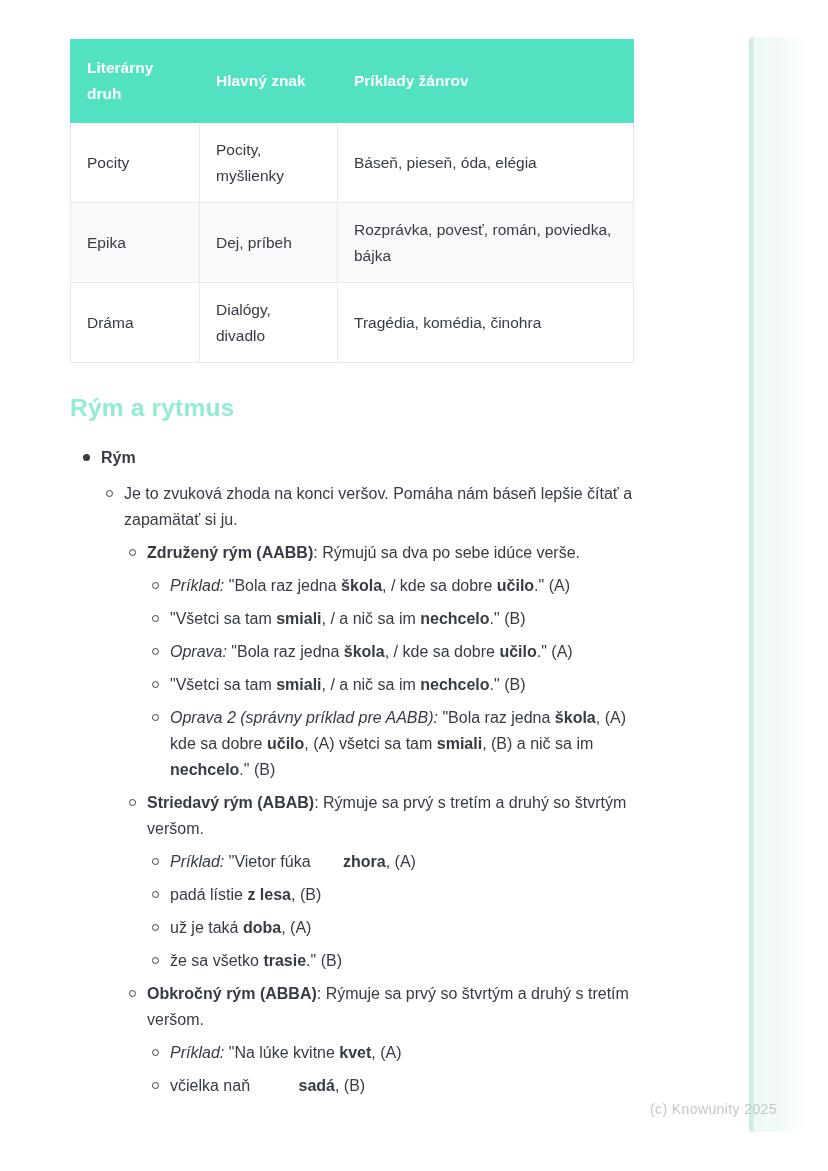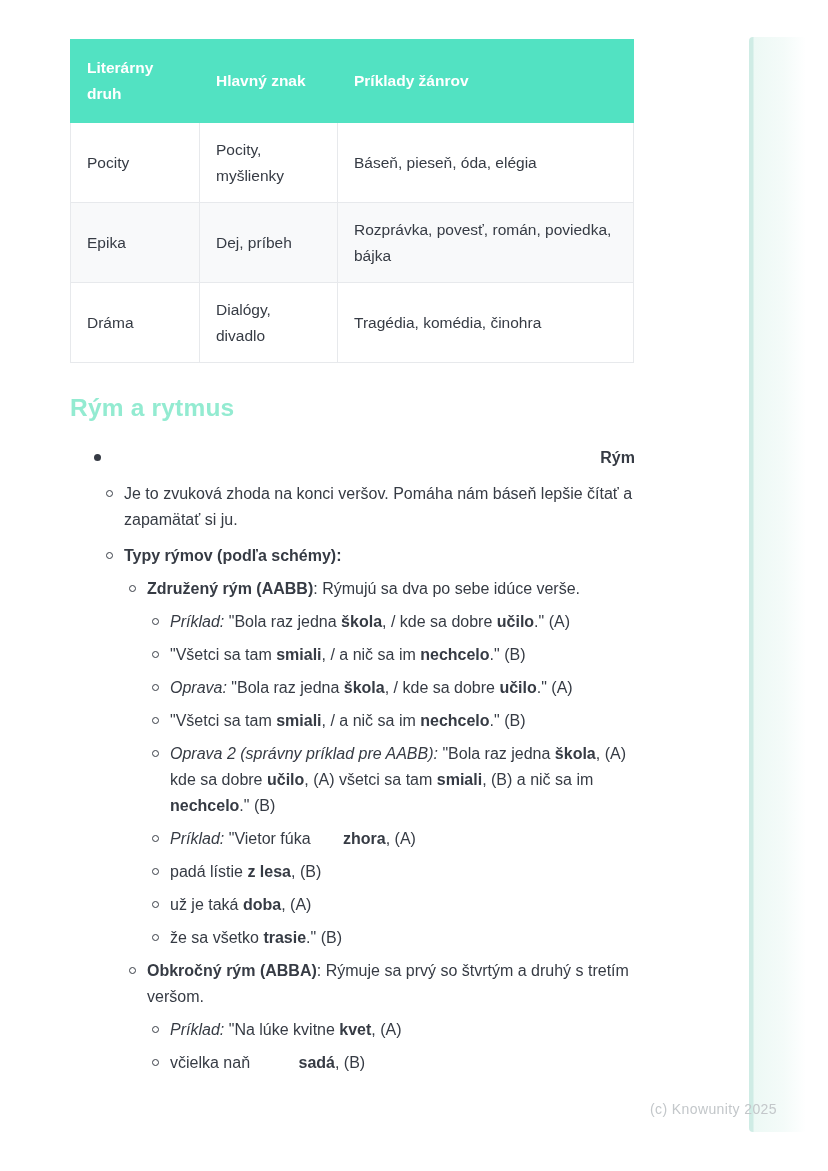--- a/index.html
+++ b/index.html
@@ -88,21 +88,21 @@
 
   
   .list {
     font-size: 16px;
     line-height: 26px;
   }
   .li {
     display: flex;
     margin-bottom: 7px;
   }
-  .li.l1 { padding-left: 13px; text-align: right; }
+  .li.l1 { padding-left: 13px; }
   .li.l2 { padding-left: 36px; margin-top: 10px; }
   .li.l3 { padding-left: 59px; margin-top: 6px; }
   .li.l4 { padding-left: 82px; }
   .marker {
     flex: 0 0 18px;
   }
   .bullet {
     display: inline-block;
     border-radius: 50%;
     vertical-align: top;
@@ -174,24 +174,20 @@
 
   <div class="list">
       <div class="li l1">
         <span class="marker"><span class="bullet disc"></span></span>
         <span class="txt"><span style="font-weight: 700;">Rým</span></span>
       </div>
       <div class="li l2">
         <span class="marker"><span class="bullet circle"></span></span>
         <span class="txt"><span>Je to zvuková zhoda na konci veršov. Pomáha nám báseň lepšie čítať a zapamätať si ju.</span></span>
       </div>
-      <div class="li l2">
-        <span class="marker"><span class="bullet circle"></span></span>
-        <span class="txt"><span style="font-weight: 700;">Typy rýmov (podľa schémy):</span></span>
-      </div>
       <div class="li l3">
         <span class="marker"><span class="bullet circle"></span></span>
         <span class="txt"><span style="font-weight: 700;">Združený rým (AABB)</span><span>: Rýmujú sa dva po sebe idúce verše.</span></span>
       </div>
       <div class="li l4">
         <span class="marker"><span class="bullet circle"></span></span>
         <span class="txt"><span style="font-style: italic;">Príklad:</span><span> "Bola raz jedna </span><span style="font-weight: 700;">škola</span><span>, / kde sa dobre </span><span style="font-weight: 700;">učilo</span><span>." (A)</span></span>
       </div>
       <div class="li l4">
         <span class="marker"><span class="bullet circle"></span></span>
@@ -202,20 +198,24 @@
         <span class="txt"><span style="font-style: italic;">Oprava:</span><span> "Bola raz jedna </span><span style="font-weight: 700;">škola</span><span>, / kde sa dobre </span><span style="font-weight: 700;">učilo</span><span>." (A)</span></span>
       </div>
       <div class="li l4">
         <span class="marker"><span class="bullet circle"></span></span>
         <span class="txt"><span>"Všetci sa tam </span><span style="font-weight: 700;">smiali</span><span>, / a nič sa im </span><span style="font-weight: 700;">nechcelo</span><span>." (B)</span></span>
       </div>
       <div class="li l4">
         <span class="marker"><span class="bullet circle"></span></span>
         <span class="txt"><span style="font-style: italic;">Oprava 2 (správny príklad pre AABB):</span><span> "Bola raz jedna </span><span style="font-weight: 700;">škola</span><span>, (A) kde sa dobre </span><span style="font-weight: 700;">učilo</span><span>, (A) všetci sa tam </span><span style="font-weight: 700;">smiali</span><span>, (B) a nič sa im </span><span style="font-weight: 700;">nechcelo</span><span>." (B)</span></span>
       </div>
+      <div class="li l3">
+        <span class="marker"><span class="bullet circle"></span></span>
+        <span class="txt"><span style="font-weight: 700;">Striedavý rým (ABAB)</span><span>: Rýmuje sa prvý s tretím a druhý so štvrtým veršom.</span></span>
+      </div>
       <div class="li l4">
         <span class="marker"><span class="bullet circle"></span></span>
         <span class="txt"><span style="font-style: italic;">Príklad:</span><span> "Vietor fúka </span><span style="font-weight: 700; margin-left: 28px;">zhora</span><span>, (A)</span></span>
       </div>
       <div class="li l4">
         <span class="marker"><span class="bullet circle"></span></span>
         <span class="txt"><span>padá lístie </span><span style="font-weight: 700;">z lesa</span><span>, (B)</span></span>
       </div>
       <div class="li l4">
         <span class="marker"><span class="bullet circle"></span></span>

